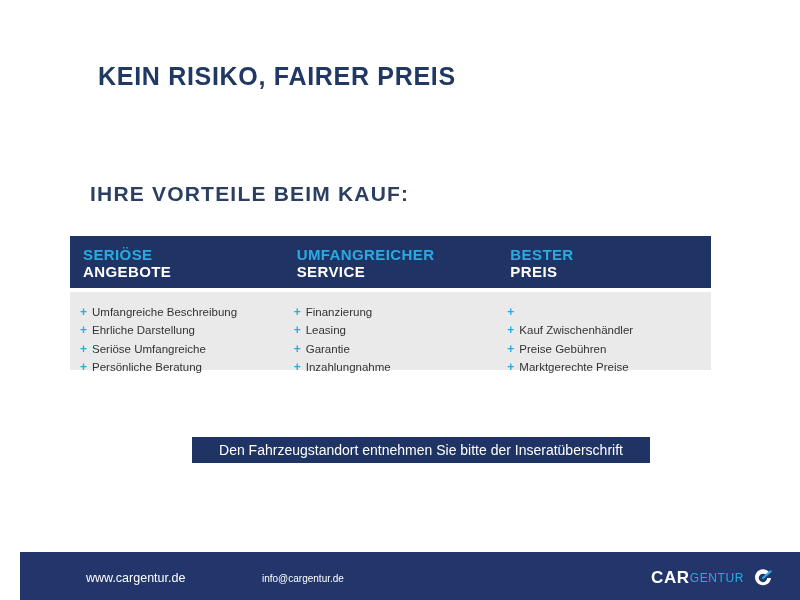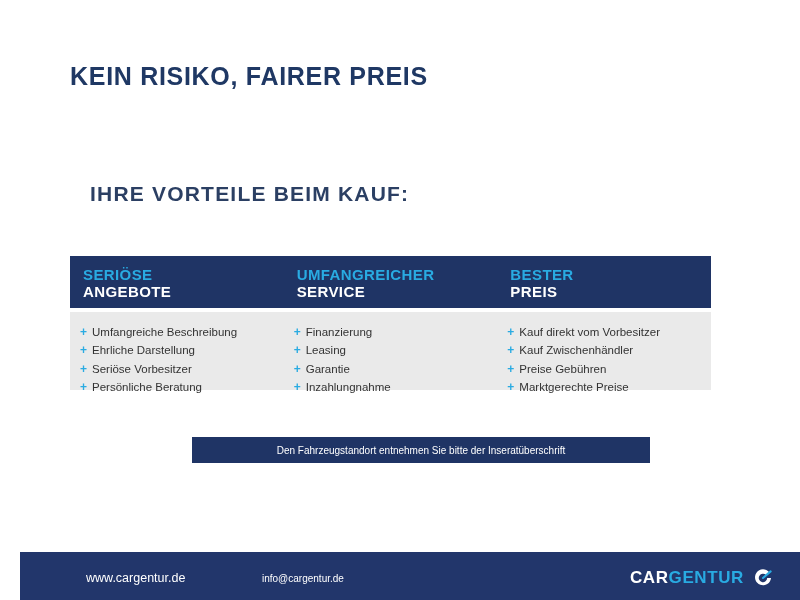--- a/index.html
+++ b/index.html
@@ -34,20 +34,21 @@
     letter-spacing: 0.7px;
     color: #29abe2;
     display: block;
   }
   .headline-line2 {
     font-size: 25px;
     font-weight: bold;
     letter-spacing: 0.7px;
     color: #1f3864;
     display: block;
+    margin-left: 28px;
   }
 
   
   .subtitle {
     position: absolute;
     left: 70px;
     top: 182px;
     font-size: 21px;
     font-weight: bold;
     letter-spacing: 1.2px;
@@ -56,21 +57,20 @@
   }
 
   
   .columns {
     position: absolute;
     left: 70px;
     top: 236px;
     width: 641px;
     display: flex;
     justify-content: space-between;
-    margin-top: 20px;
   }
   .column {
     width: 216px;
   }
   .col-header {
     background: #1f3465;
     padding: 11px 13px 12px 13px;
     box-sizing: border-box;
     height: 52px;
   }
@@ -114,21 +114,21 @@
 
   
   .notice {
     position: absolute;
     left: 192px;
     top: 437px;
     width: 458px;
     height: 26px;
     background: #1f3465;
     color: #ffffff;
-    font-size: 10px;
+    font-size: 14px;
     display: flex;
     align-items: center;
     justify-content: center;
     box-sizing: border-box;
   }
 
   
   .footer {
     position: absolute;
     left: 20px;
@@ -158,22 +158,22 @@
     display: flex;
     align-items: center;
   }
   .logo-car {
     font-size: 17px;
     font-weight: bold;
     letter-spacing: 0.6px;
     color: #ffffff;
   }
   .logo-gentur {
-    font-size: 17px;
-    font-weight: bold;
+    font-size: 12px;
+    font-weight: normal;
     letter-spacing: 0.6px;
     color: #29abe2;
   }
   .logo-mark {
     margin-left: 8px;
     display: inline-flex;
     align-items: center;
   }
 </style>
 </head>
@@ -198,21 +198,21 @@
         <div class="bullet">
           <span class="bullet-plus">+</span>
           <span>Umfangreiche Beschreibung</span>
         </div>
         <div class="bullet">
           <span class="bullet-plus">+</span>
           <span>Ehrliche Darstellung</span>
         </div>
         <div class="bullet">
           <span class="bullet-plus">+</span>
-          <span>Seriöse Vorbesitzer</span>
+          <span>Seriöse Umfangreiche</span>
         </div>
         <div class="bullet">
           <span class="bullet-plus">+</span>
           <span>Persönliche Beratung</span>
         </div>
       </div>
     </div>
 
     <div class="column">
       <div class="col-header">
@@ -240,21 +240,20 @@
     </div>
 
     <div class="column">
       <div class="col-header">
         <span class="col-header-line1">BESTER</span>
         <span class="col-header-line2">PREIS</span>
       </div>
       <div class="col-body">
         <div class="bullet">
           <span class="bullet-plus">+</span>
-          <span>Kauf direkt vom Vorbesitzer</span>
         </div>
         <div class="bullet">
           <span class="bullet-plus">+</span>
           <span>Kauf Zwischenhändler</span>
         </div>
         <div class="bullet">
           <span class="bullet-plus">+</span>
           <span>Preise Gebühren</span>
         </div>
         <div class="bullet">

